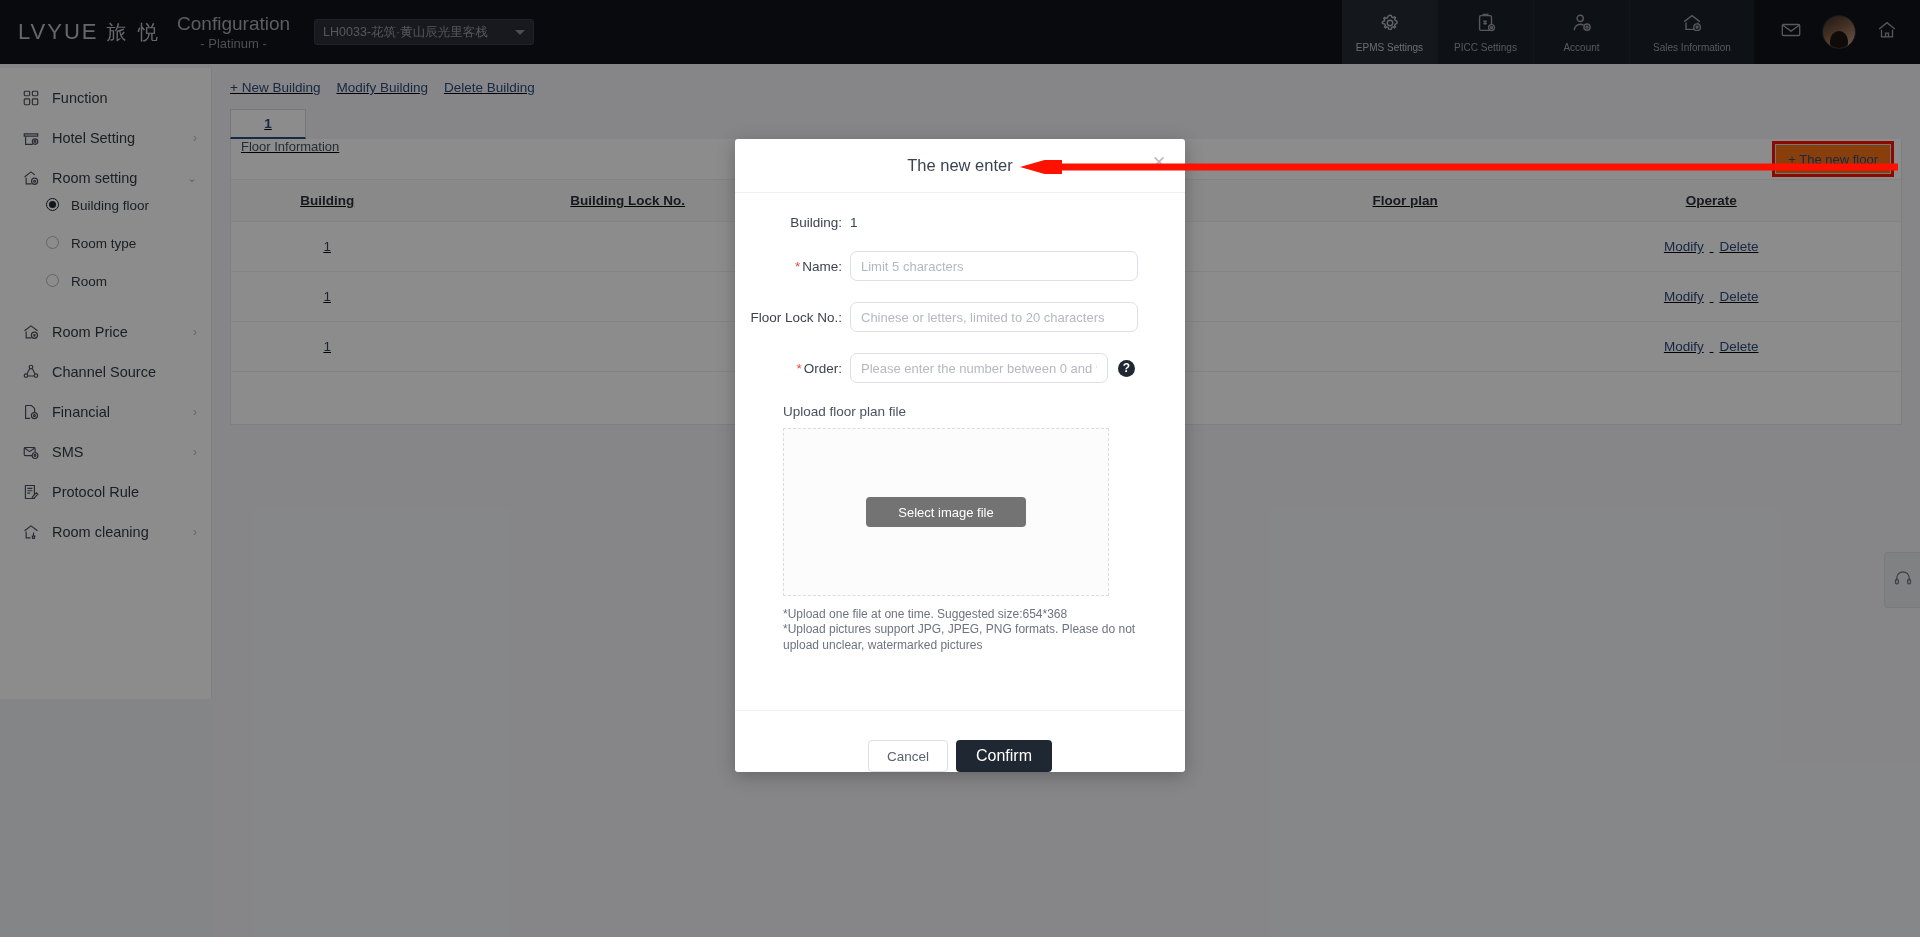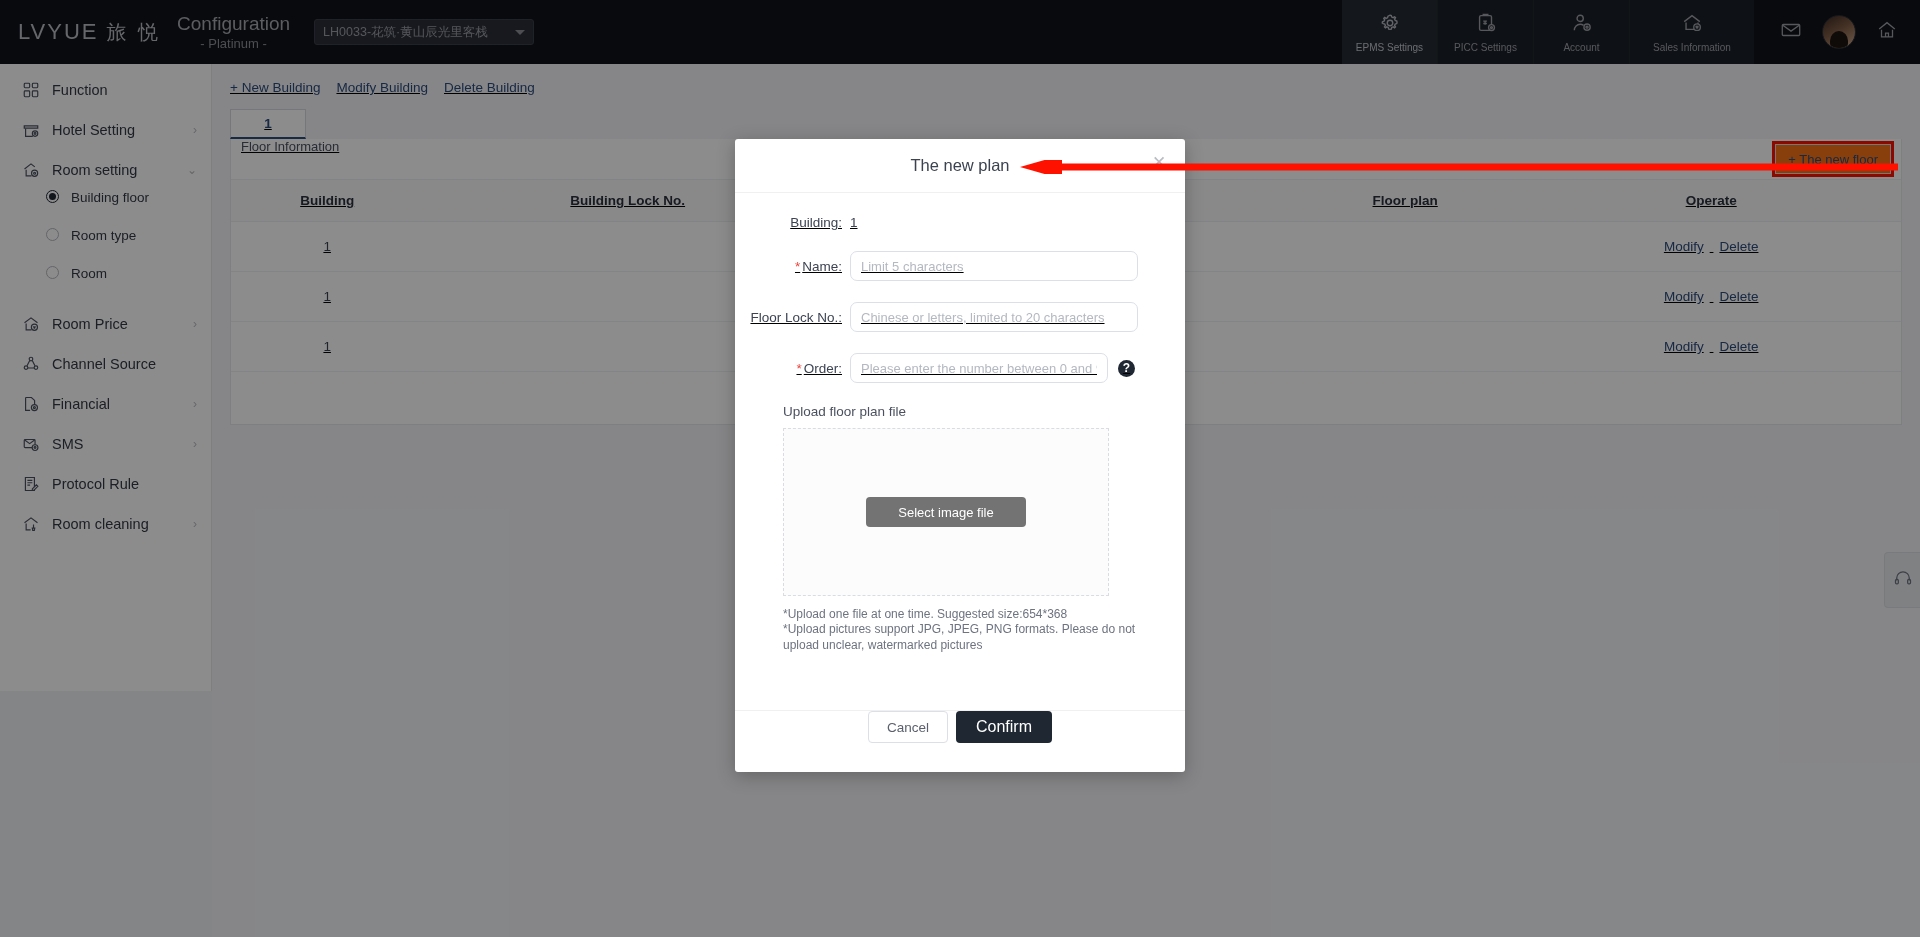--- a/index.html
+++ b/index.html
@@ -83,21 +83,21 @@
   }
   .avatar::after {
     content:""; position:absolute; left:50%; top:46%;
     transform:translate(-50%,0);
     width:18px; height:20px; border-radius:50% 50% 40% 40%;
     background:#1d1410;
   }
 
   
   .sidebar {
-    position: absolute; top: 60px; left: 0;
+    position: absolute; top: 68px; left: 0;
     width: 212px; height: 631px;
     background: #ffffff;
     border-right: 1px solid #e8e8e8;
     padding-top: 10px;
     z-index: 2;
   }
   .nav-item {
     height: 40px; display: flex; align-items: center;
     padding: 0 14px 0 22px;
     color: #333a45; font-size: 14.5px;
@@ -217,21 +217,20 @@
   .modal-close {
     position: absolute; right: 16px; top: 14px;
     width: 20px; height: 20px; color: #b9bcc2;
     font-size: 17px; line-height: 20px; text-align: center;
   }
   .modal-body { flex: 1; padding: 22px 0 0 0; }
 
   .frow {
     display: flex; align-items: center;
     margin-bottom: 21px;
-    text-decoration: underline;
   }
   .flabel {
     width: 115px; text-align: right;
     font-size: 13.5px; color: #3c4352;
     padding-right: 8px; flex: none;
   }
   .flabel .req { color: #e8453c; margin-right: 2px; }
   .fstatic { font-size: 13.5px; color: #3c4352; }
   .finput {
     height: 30px; border: 1px solid #dcdfe6;
@@ -269,21 +268,21 @@
     font-size: 13px;
     font-family: "Liberation Sans", sans-serif;
   }
   .upl-notes {
     margin-left: 48px; margin-top: 11px;
     width: 380px;
     font-size: 12px; color: #6d7380; line-height: 1.28;
   }
   .modal-foot {
     height: 62px; border-top: 1px solid #f0f0f0;
-    display: flex; align-items: flex-start; justify-content: center;
+    display: flex; align-items: flex-end; justify-content: center;
     gap: 8px;
   }
   .btn-cancel {
     height: 32px; padding: 0 18px;
     border: 1px solid #dcdfe6; background: #fff;
     border-radius: 4px; font-size: 13.5px; color: #5a606d;
     font-family: "Liberation Sans", sans-serif;
   }
   .btn-confirm {
     height: 32px; padding: 0 20px;
@@ -596,21 +595,21 @@
       <rect x="3" y="13.5" width="3.4" height="5.5" rx="1.4"></rect>
       <rect x="17.6" y="13.5" width="3.4" height="5.5" rx="1.4"></rect>
     </svg>
   </span>
 </div>
 
 <div class="overlay"></div>
 
 <div class="modal">
   <div class="modal-head">
-    <span class="modal-title">The new plan</span>
+    <span class="modal-title">The new enter</span>
     <span class="modal-close">✕</span>
   </div>
 
   <div class="modal-body">
 
     <div class="frow">
       <span class="flabel">Building:</span>
       <span class="fstatic">1</span>
     </div>
 

